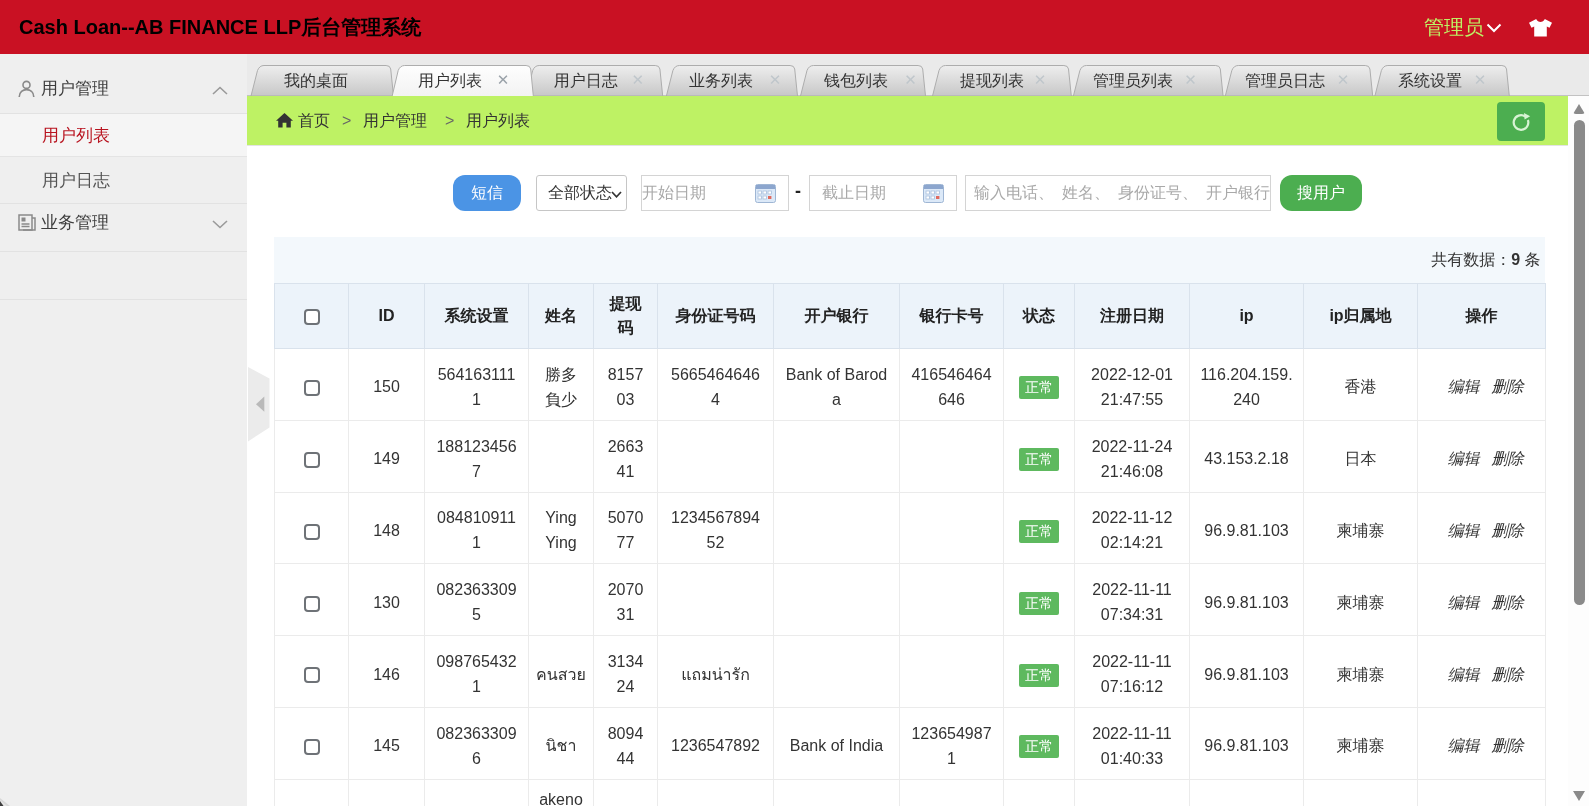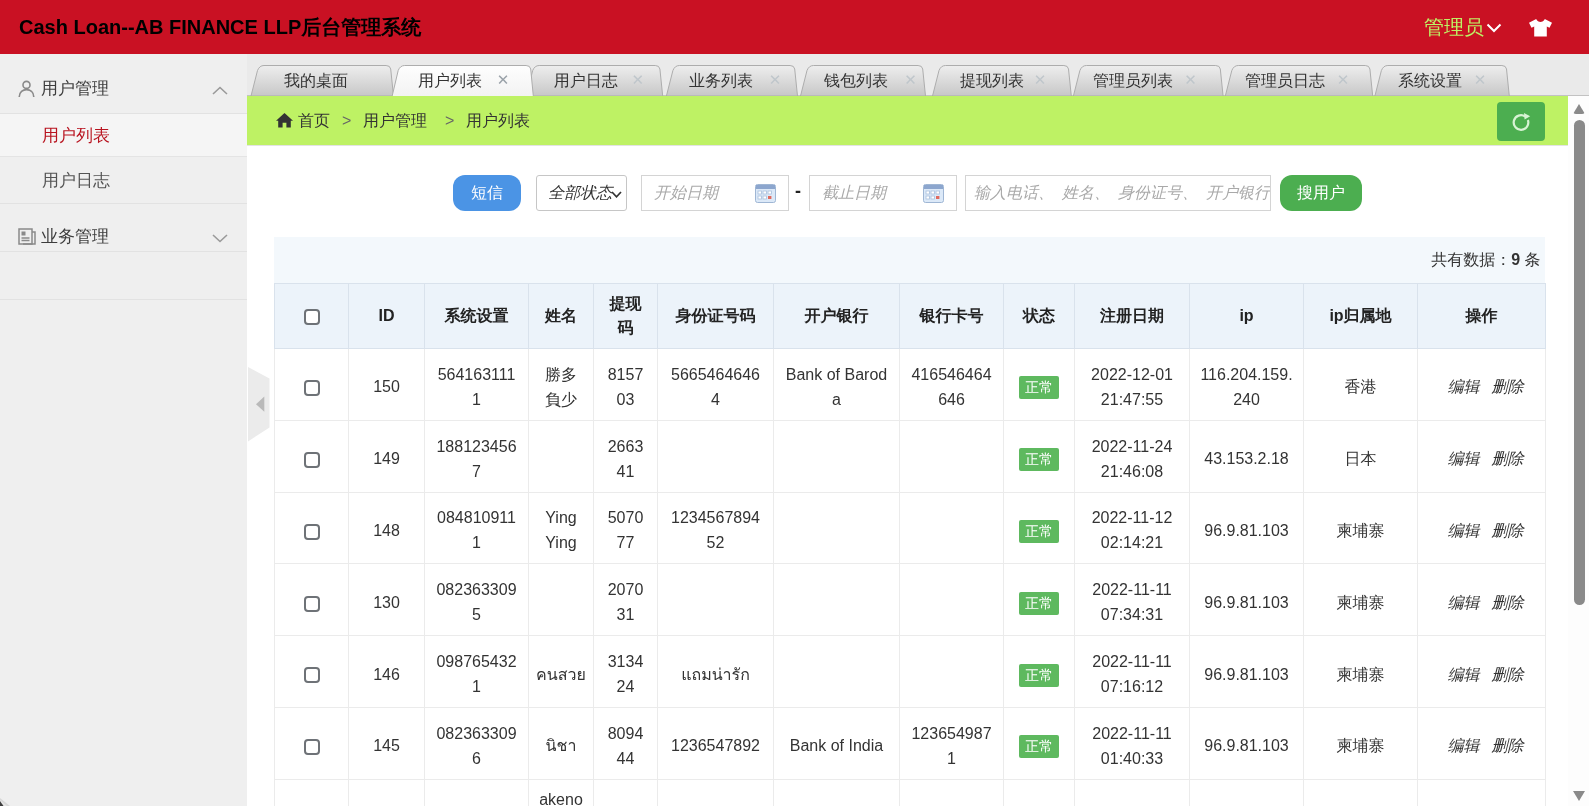--- a/index.html
+++ b/index.html
@@ -32,24 +32,24 @@
 
 
 #crumb{left:247px;top:96px;width:1321px;height:50px;background:#bef264;border-bottom:1px solid #E3E3E3;}
 #crumb .bc{position:absolute;top:0;height:50px;line-height:50px;font-size:16px;color:#333;}
 #refresh{left:1497px;top:102px;width:48px;height:39px;background:#4CAE50;border-radius:4px;}
 
 
 .btn{position:absolute;border-radius:12px;color:#fff;font-size:16px;text-align:center;}
 #bsms{left:453px;top:175px;width:68px;height:36px;line-height:36px;background:#4B94E5;}
 #bsearch{left:1280px;top:175px;width:82px;height:36px;line-height:36px;background:#4CAE50;}
-.inp{position:absolute;top:175px;height:36px;background:#fff;border:1px solid #D4D4D4;font-size:16px;color:#A9A9A9;line-height:34px;font-style:italic;}
+.inp{position:absolute;top:175px;height:36px;background:#fff;border:1px solid #D4D4D4;font-size:16px;color:#A9A9A9;line-height:34px;}
 #sel{left:536px;width:91px;border:1px solid #C6C6C6;border-radius:3px;color:#333;padding-left:11px;}
 #sel .car{position:absolute;right:4px;top:15px;}
-#d1{left:641px;width:148px;padding-left:12px;}
+#d1{left:641px;width:148px;}
 #d2{left:809px;width:148px;padding-left:12px;}
 #big{left:965px;width:306px;padding-left:8px;white-space:nowrap;overflow:hidden;}
 #dash{left:792px;top:174px;width:12px;height:36px;line-height:34px;color:#222;font-size:18px;font-weight:bold;text-align:center;}
 .cal{position:absolute;top:8px;width:21px;height:19px;}
 
 
 #tinfo{left:274px;top:237px;width:1271px;height:46px;background:#F3F8FC;font-size:16px;color:#333;text-align:right;line-height:46px;}
 #tbl{left:274px;top:283px;width:1271px;}
 table{border-collapse:collapse;table-layout:fixed;width:1271px;}
 th{background:#ECF3FA;border:1px solid #D9E2EC;font-size:16px;color:#222;font-weight:bold;height:65px;text-align:center;line-height:24px;}
@@ -92,21 +92,21 @@
       </svg>
   </div>
   <div class="hr" style="top:59px;"></div>
   <div class="subi" style="top:60px;height:43px;line-height:43px;background:#F5F5F5;border-bottom:1px solid #E4E4E4;color:#B8131F;">
       <span class="txt">用户列表</span>
     </div>
   <div class="subi" style="top:104px;height:45px;line-height:45px;">
       <span class="txt">用户日志</span>
     </div>
   <div class="hr" style="top:149px;"></div>
-  <div class="mi" style="top:160px;padding-left:24px;">
+  <div class="mi" style="top:146px;padding-left:24px;">
     <svg class="ico" width="18" height="17" viewBox="0 0 18 17">
         <rect x="1" y="1" width="13" height="15" fill="none" stroke="#8a8a8a" stroke-width="1.5"></rect>
         <rect x="3.5" y="3.5" width="4" height="4" fill="#8a8a8a"></rect>
         <path d="M3.5 10 H11.5 M3.5 12.5 H11.5" stroke="#8a8a8a" stroke-width="1.3"></path>
         <path d="M14 4 H17 V16 H5" fill="none" stroke="#8a8a8a" stroke-width="1.5"></path>
       </svg>
     <span class="txt">业务管理</span>
     <svg class="chev" width="16" height="9" viewBox="0 0 16 9">
         <path d="M1 1 L8 7.5 L15 1" fill="none" stroke="#9a9a9a" stroke-width="1.6"></path>
       </svg>

